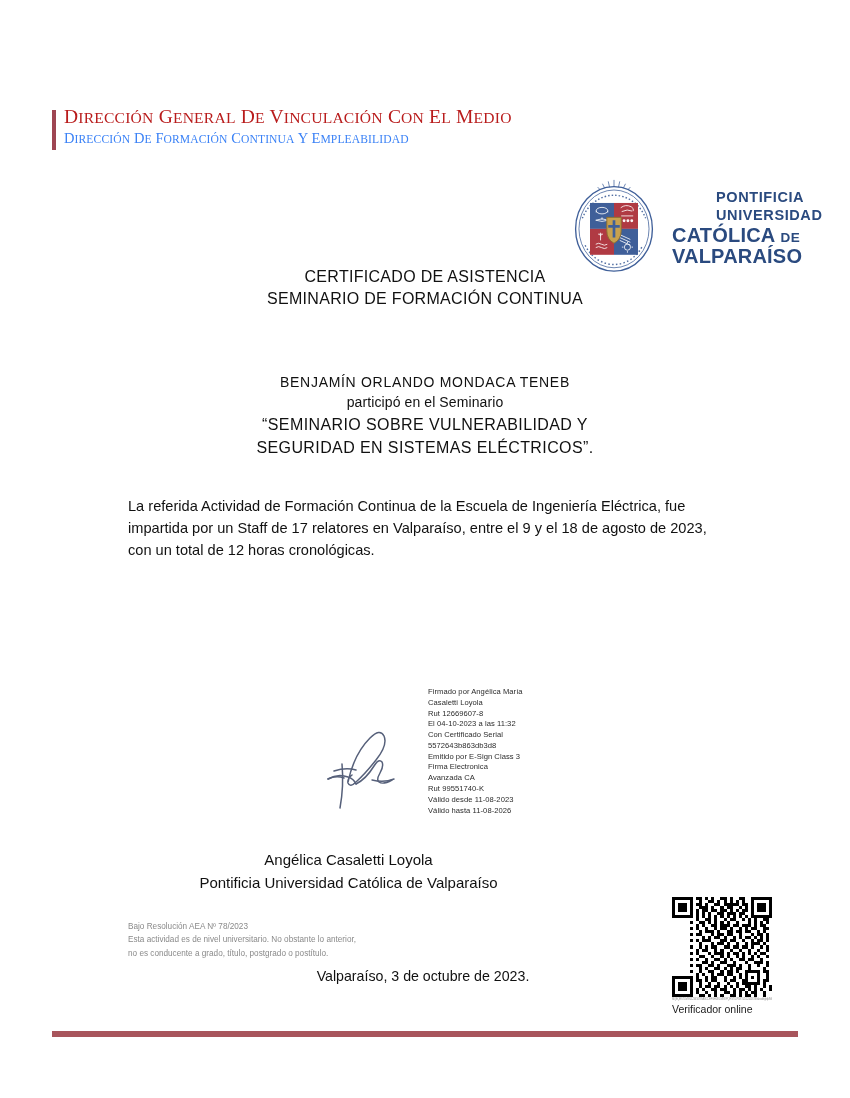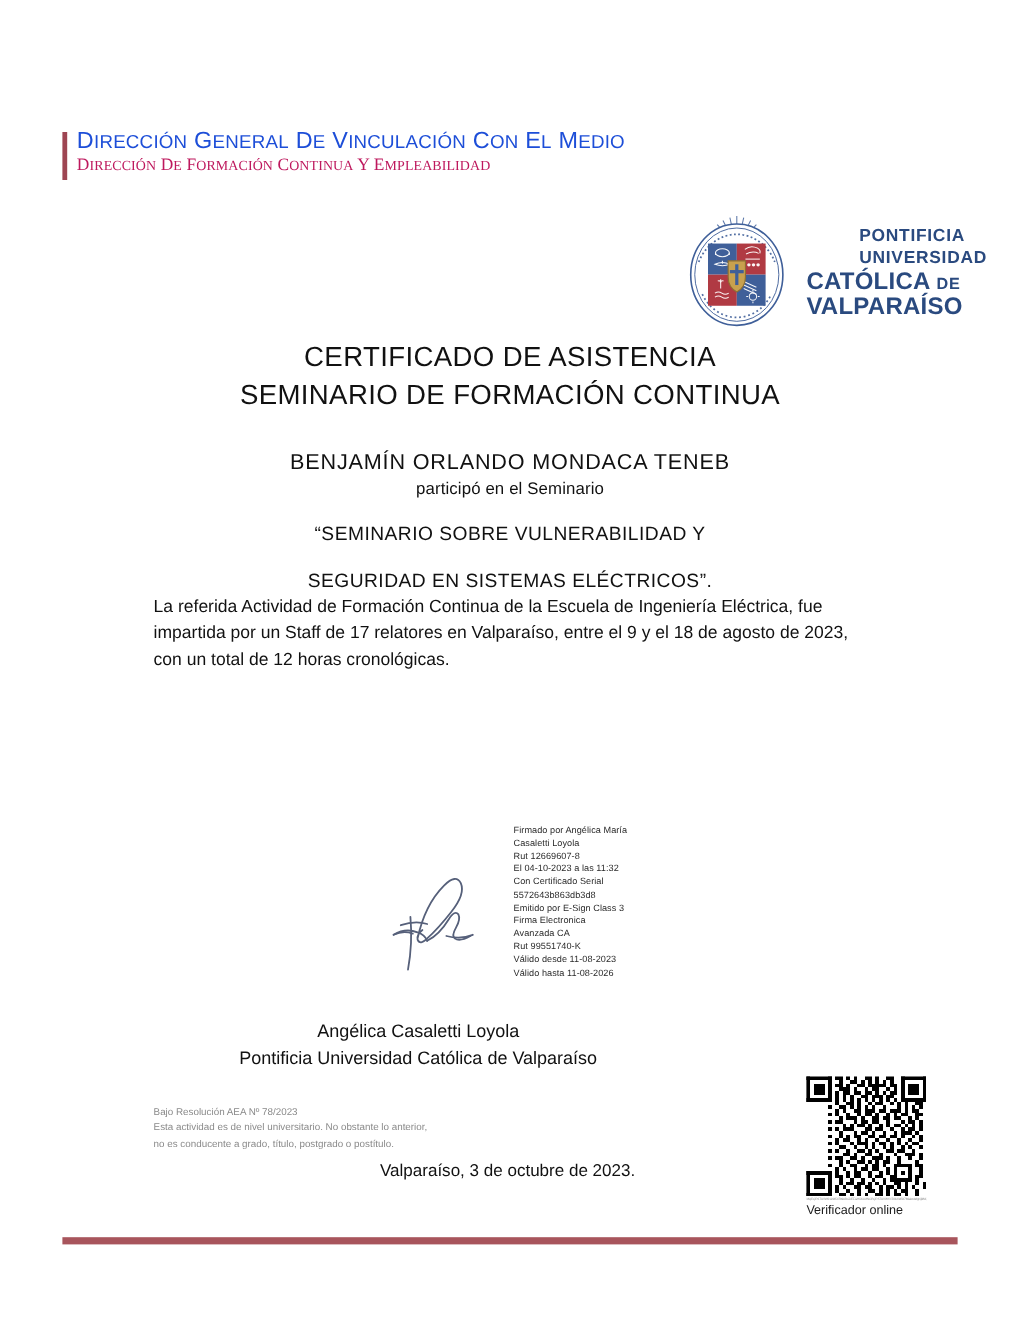--- a/index.html
+++ b/index.html
@@ -37,32 +37,32 @@
   }
   .header-accent-bar {
     position: absolute;
     left: 0;
     top: 4px;
     width: 4px;
     height: 40px;
     background: #9e4552;
   }
   .dept-main {
-    font-family: Liberation Sans, sans-serif;
+    font-family: Liberation Serif, serif;
     font-size: 19.5px;
     letter-spacing: 0.2px;
-    color: #1d4ed8;
+    color: #b91c1c;
     white-space: nowrap;
     line-height: 1.15;
   }
   .dept-sub {
     font-family: "Liberation Serif", serif;
     font-size: 14.5px;
     letter-spacing: 0.1px;
-    color: #be185d;
+    color: #3b82f6;
     white-space: nowrap;
     line-height: 1.2;
     margin-top: 2px;
   }
   
   .sc { text-transform: uppercase; }
   .sc > .cap { font-size: 1em; }
   .sc > .rest { font-size: 0.80em; }
 
   
@@ -106,51 +106,50 @@
     letter-spacing: 0.6px;
   }
 
   
   .cert-title {
     position: absolute;
     top: 266px;
     left: 0;
     width: 850px;
     text-align: center;
-    font-size: 23px;
+    font-size: 16px;
     line-height: 1.38;
     letter-spacing: 0.3px;
     color: #111111;
-    margin-top: 16px;
   }
 
   
   .recipient {
     position: absolute;
     top: 374px;
     left: 0;
     width: 850px;
     text-align: center;
     color: #111111;
   }
   .recipient-name {
-    font-size: 18px;
+    font-size: 14px;
     letter-spacing: 0.7px;
     line-height: 1.25;
   }
   .recipient-role {
     font-size: 14px;
     line-height: 1.5;
     letter-spacing: 0.1px;
   }
   .course-title {
     font-size: 16px;
     line-height: 1.42;
     letter-spacing: 0.4px;
-    margin-top: 17px;
+    margin-top: 1px;
   }
 
   
   .body-par {
     position: absolute;
     top: 495px;
     left: 128px;
     width: 598px;
     font-size: 14.6px;
     line-height: 1.52;

